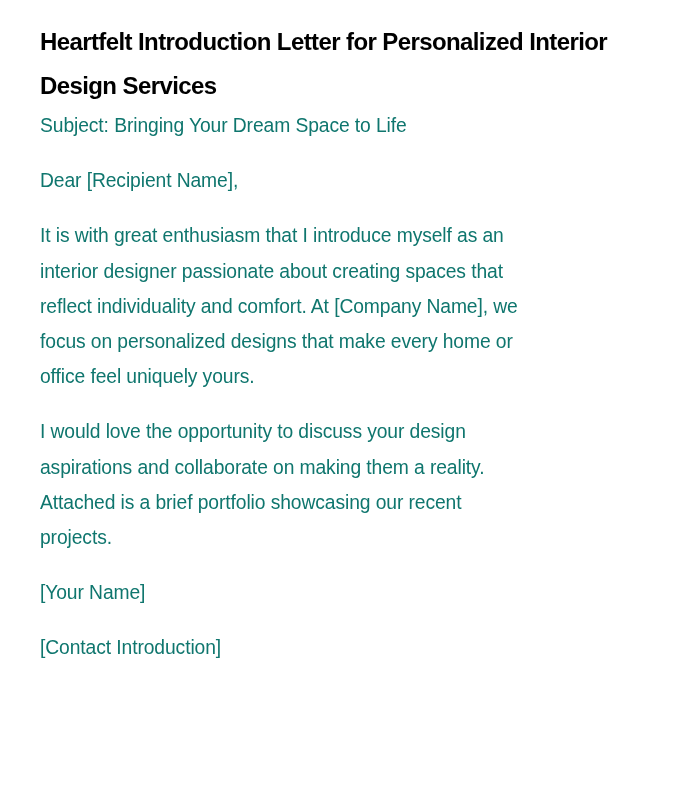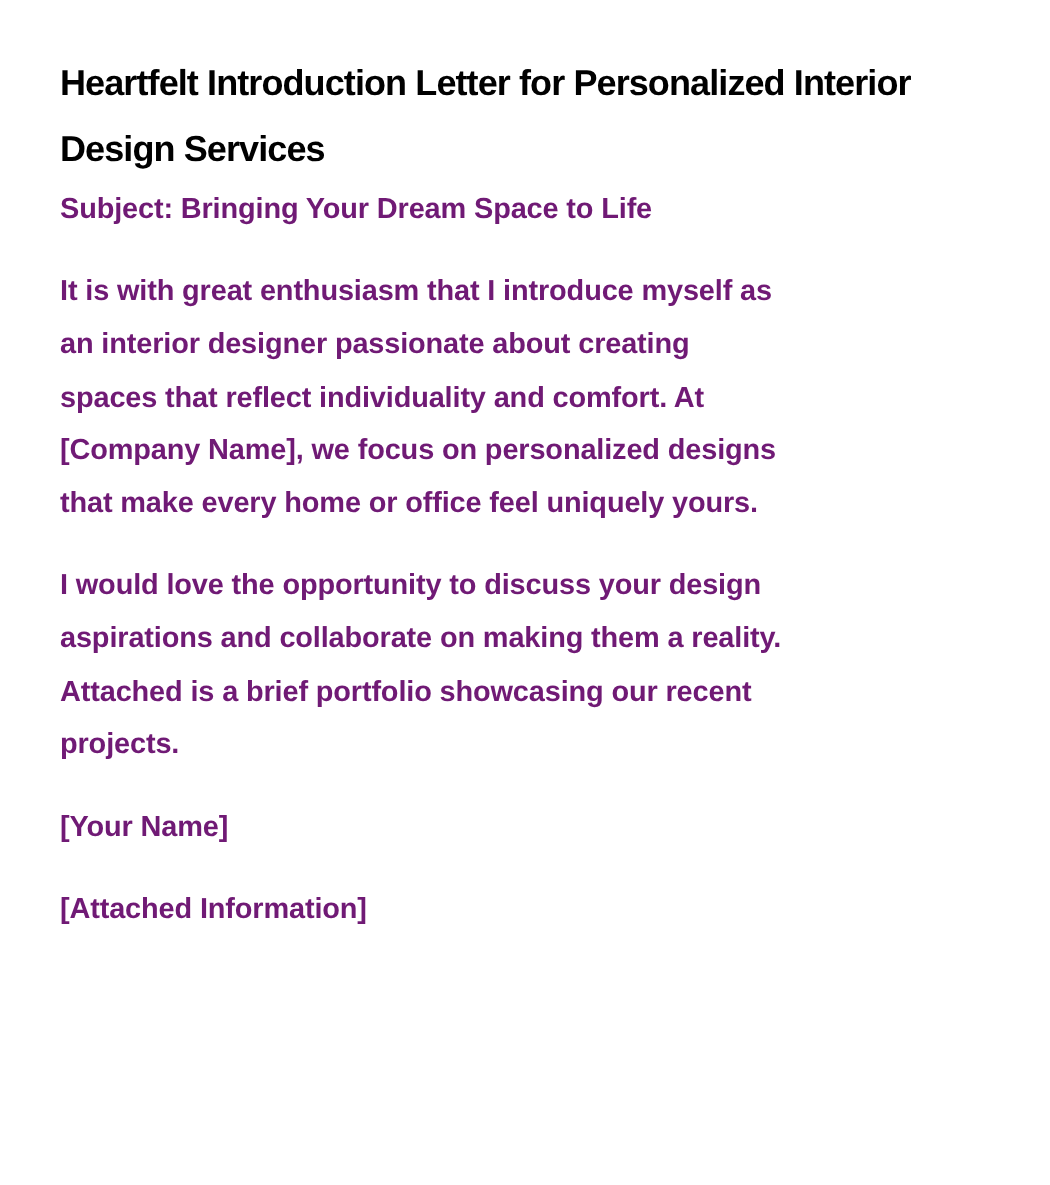--- a/index.html
+++ b/index.html
@@ -12,45 +12,44 @@
       height: 790px;
       overflow: hidden;
       color: #111111;
       font-family: "Liberation Sans", "DejaVu Sans", sans-serif;
     }
     .page {
       position: relative;
       padding: 20px 40px 0 40px;
       box-sizing: border-box;
       width: 561px;
-      margin-top: 14px;
     }
     .title {
       font-size: 24px;
       font-weight: bold;
       line-height: 44px;
       margin: 0 0 0 0;
       letter-spacing: -0.6px;
       color: #000000;
       width: 600px;
     }
     .para {
       font-size: 19.3px;
       line-height: 35.2px;
       margin: 0;
-      color: #701a75;
+      color: #0f766e;
       letter-spacing: -0.1px;
-      font-weight: bold;
     }
     .subject { margin-top: 0px; }
     .gap { margin-top: 20px; }
   </style>
 </head>
 <body>
 
 <div class="page">
   <h1 class="title">Heartfelt Introduction Letter for Personalized Interior Design Services</h1>
   <p class="para subject">Subject: Bringing Your Dream Space to Life</p>
+  <p class="para gap">Dear [Recipient Name],</p>
   <p class="para gap">It is with great enthusiasm that I introduce myself as an interior designer passionate about creating spaces that reflect individuality and comfort. At [Company Name], we focus on personalized designs that make every home or office feel uniquely yours.</p>
   <p class="para gap">I would love the opportunity to discuss your design aspirations and collaborate on making them a reality. Attached is a brief portfolio showcasing our recent projects.</p>
   <p class="para gap">[Your Name]</p>
-  <p class="para gap">[Attached Information]</p>
+  <p class="para gap">[Contact Introduction]</p>
 </div>
 
 </body></html>

